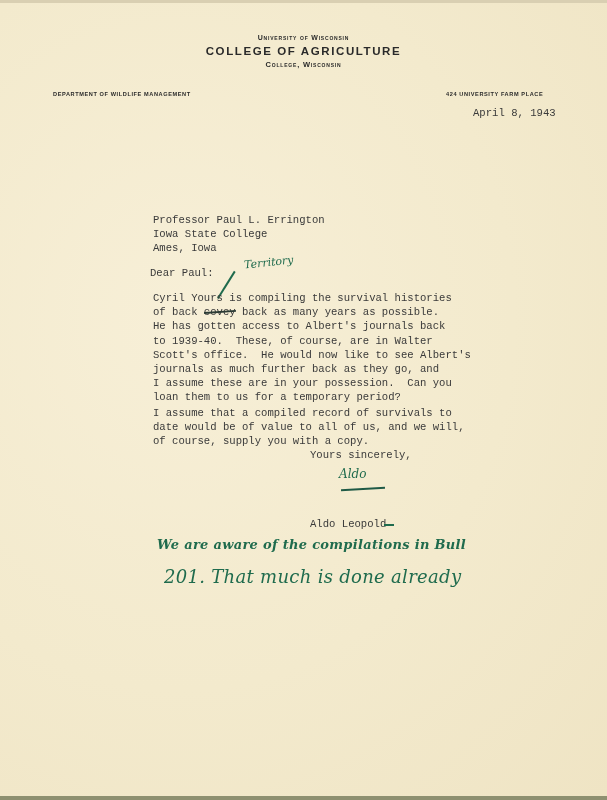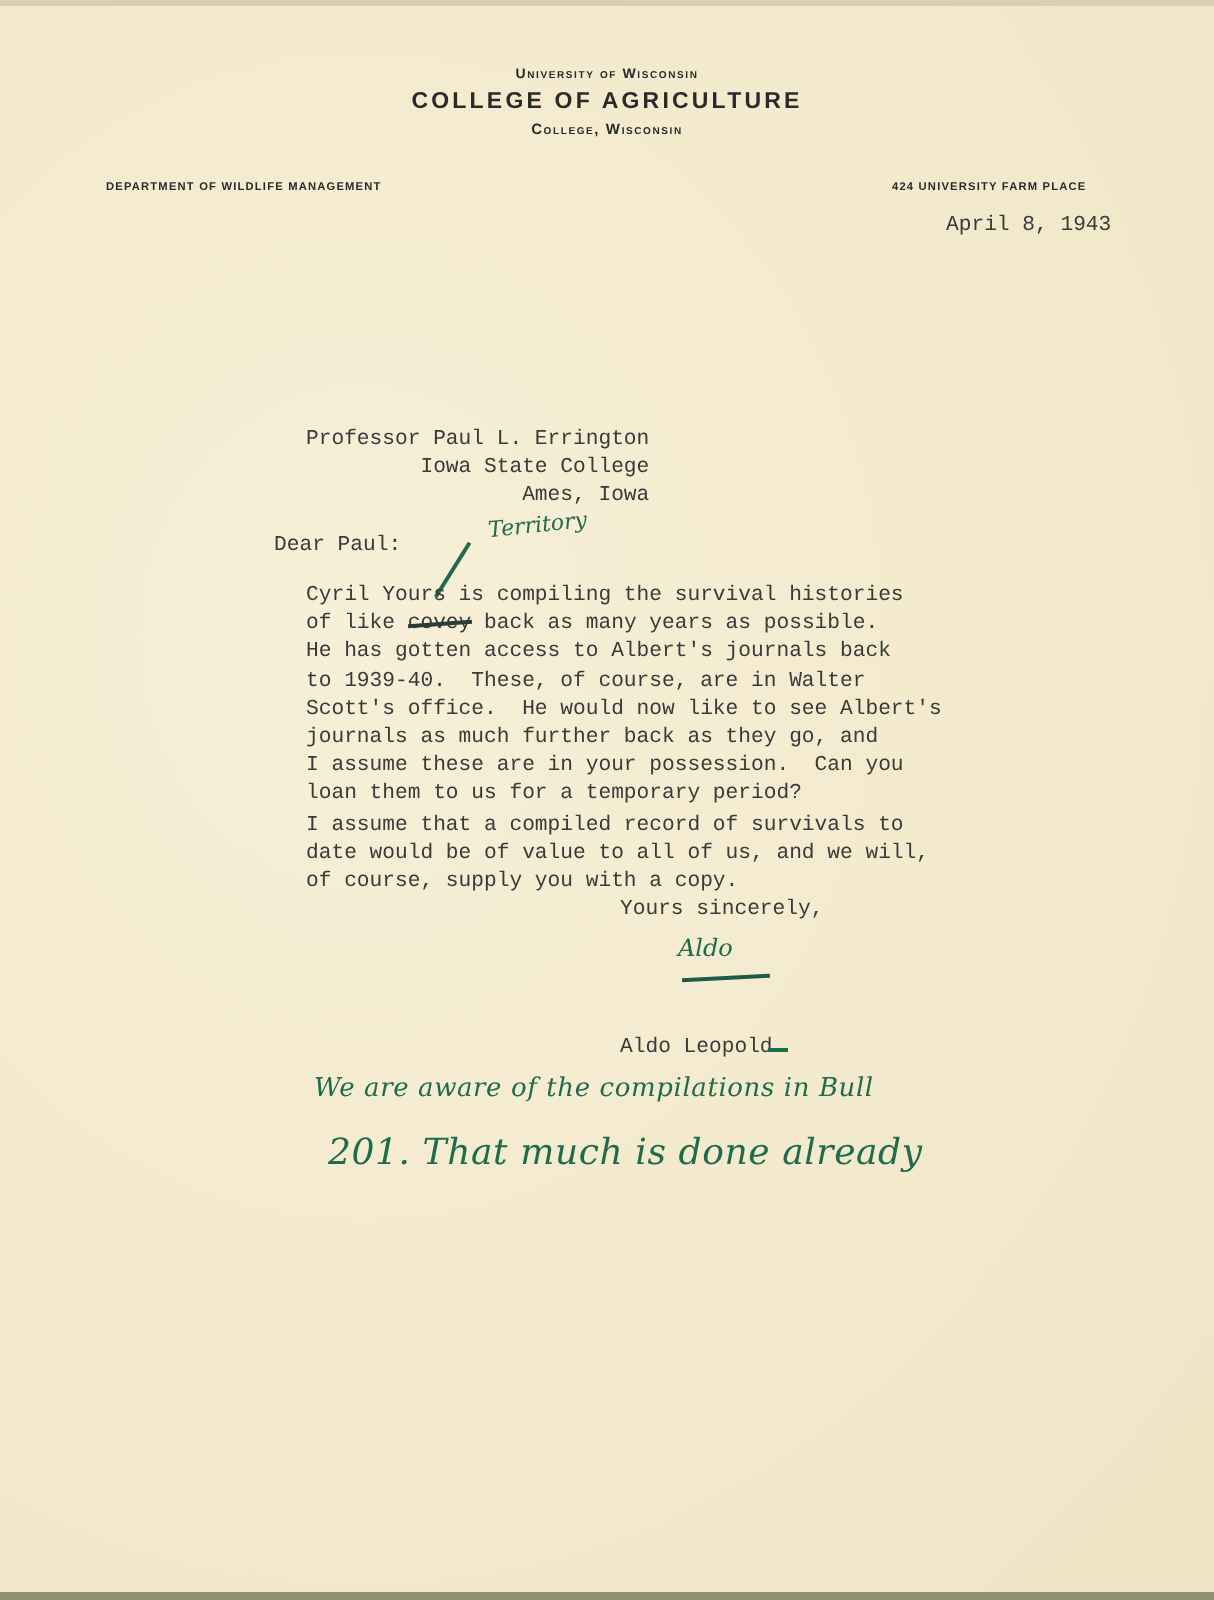--- a/index.html
+++ b/index.html
@@ -19,34 +19,34 @@
         font-family:"Liberation Sans", "DejaVu Sans", sans-serif; font-weight:bold; }
   .lh-univ { top:34px; font-size:7px; letter-spacing:0.8px; font-variant:small-caps; }
   .lh-college { top:45px; font-size:11.5px; letter-spacing:1.6px; }
   .lh-city { top:60px; font-size:7.5px; letter-spacing:0.8px; font-variant:small-caps; }
   .lh-dept { position:absolute; left:53px; top:91px; font-size:5.6px; letter-spacing:0.6px; font-weight:bold;
              font-family:"Liberation Sans", "DejaVu Sans", sans-serif; color:#2a2a2a; }
   .lh-addr { position:absolute; left:446px; top:91px; font-size:5.6px; letter-spacing:0.6px; font-weight:bold;
              font-family:"Liberation Sans", "DejaVu Sans", sans-serif; color:#2a2a2a; }
   .typed { position:absolute; color:#3a3a3a; font-size:10.6px; line-height:14.2px; white-space:pre; }
   .date { left:449px; top:106px;margin-left:24px; }
-  .addressee { left:153px; top:213px;text-align:right; }
-  .salutation { left:137px; top:266px; }
+  .addressee { left:153px; top:213px; }
+  .salutation { left:150px; top:266px; }
   .body1 { left:153px; top:291px; }
   .body2 { left:153px; top:406px; }
   .closing { left:310px; top:448px; }
   .typed-name { left:310px; top:493px;margin-top:24px; }
   .struck { position:relative; display:inline-block; }
   .struck::after { content:""; position:absolute; left:0; right:0; top:6px; height:2px; background:#2b3b35; transform:rotate(-4deg); }
   .hand { position:absolute; color:#1f6b4d; font-family:"DejaVu Serif", serif; font-style:italic; }
   .insert-word { left:244px; top:256px; font-size:11px; transform:rotate(-6deg); }
   .caret { position:absolute; left:217px; top:266px; width:2px; height:32px; background:#1f6b4d; transform:rotate(32deg); transform-origin:bottom left; }
   .sig { left:339px; top:467px; font-size:12px;text-align:right; }
   .sig-line { position:absolute; left:341px; top:488px; width:44px; height:2px; background:#1f5a46; transform:rotate(-3deg); }
-  .note-line1 { left:157px; top:537px; font-size:13px; letter-spacing:0.3px; }
+  .note-line1 { left:157px; top:537px; font-size:13px; letter-spacing:0.3px;font-weight:bold; }
   .note-line2 { left:164px; top:566px; font-size:18px; letter-spacing:0.3px; }
   .bull-dash { position:absolute; left:384px; top:524px; width:10px; height:1.5px; background:#1f6b4d; }
 </style>
 </head>
 <body>
 
 <div class="page">
   <div class="top-edge"></div>
 
   <div class="lh lh-univ">University of Wisconsin</div>
@@ -60,21 +60,21 @@
   <div class="typed addressee"><span>Professor Paul L. Errington</span>
 <span>Iowa State College</span>
 <span>Ames, Iowa</span></div>
 
   <div class="typed salutation">Dear Paul:</div>
 
   <div class="hand insert-word">Territory</div>
   <div class="caret"></div>
 
   <div class="typed body1"><span>Cyril Yours is compiling the survival histories</span>
-<span>of like </span><span class="struck">covey</span><span> back as many years as possible.</span>
+<span>of back </span><span class="struck">covey</span><span> back as many years as possible.</span>
 <span>He has gotten access to Albert's journals back</span>
 <span>to 1939-40.  These, of course, are in Walter</span>
 <span>Scott's office.  He would now like to see Albert's</span>
 <span>journals as much further back as they go, and</span>
 <span>I assume these are in your possession.  Can you</span>
 <span>loan them to us for a temporary period?</span></div>
 
   <div class="typed body2"><span>I assume that a compiled record of survivals to</span>
 <span>date would be of value to all of us, and we will,</span>
 <span>of course, supply you with a copy.</span></div>

